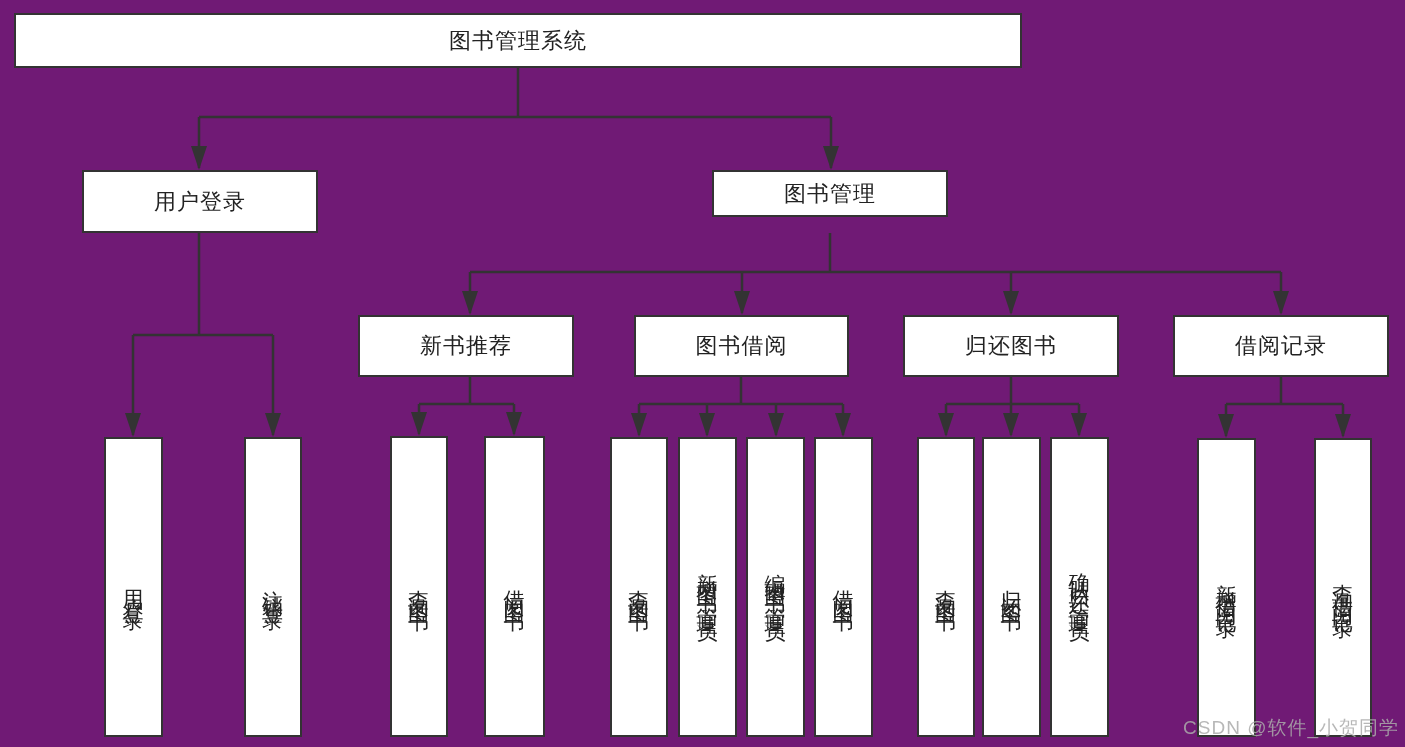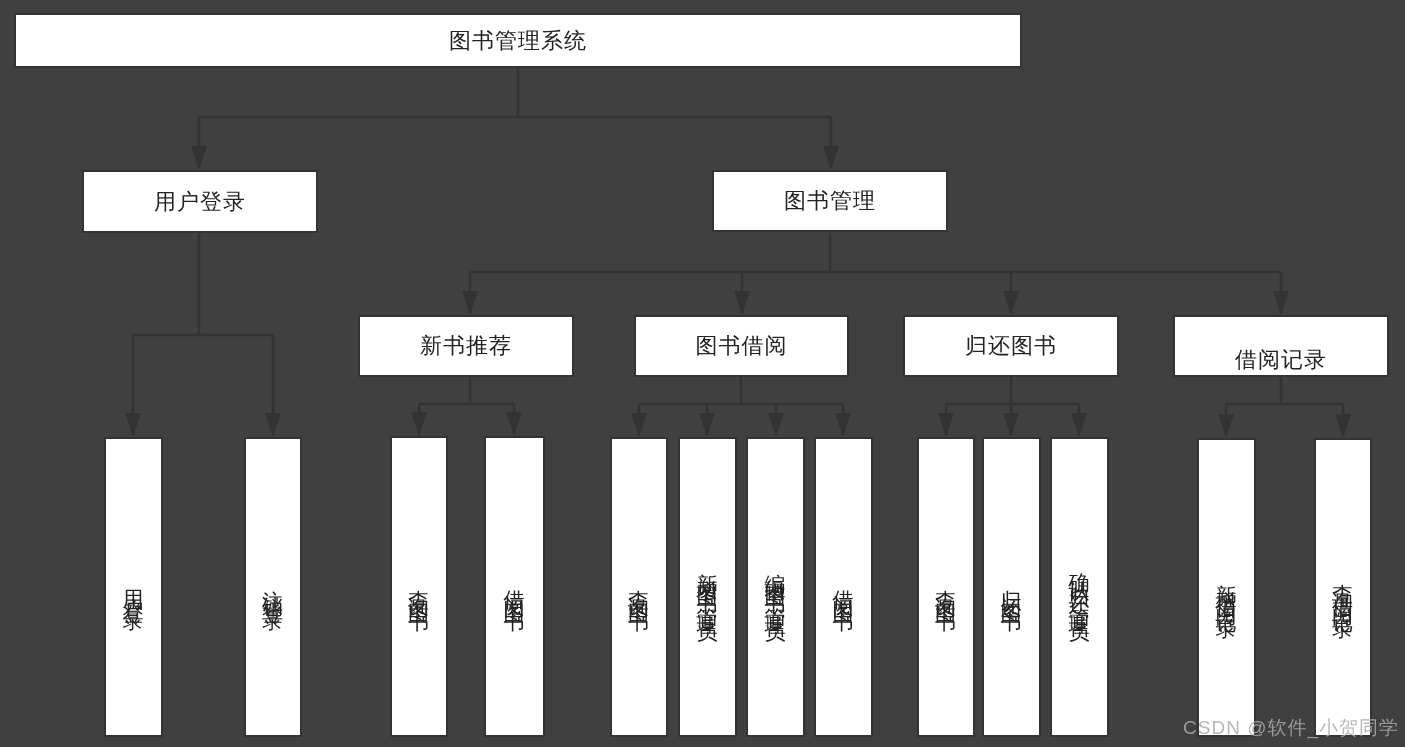--- a/index.html
+++ b/index.html
@@ -5,21 +5,21 @@
   html, body {
     margin: 0;
     padding: 0;
     background: #ffffff;
     font-family: "Liberation Sans", sans-serif;
   }
   .canvas {
     position: relative;
     width: 1405px;
     height: 747px;
-    background: #404040;
+    background: #701a75;
     overflow: hidden;
   }
   .connectors {
     position: absolute;
     left: 0;
     top: 0;
     z-index: 1;
   }
   .box {
     position: absolute;
@@ -123,34 +123,34 @@
     </g>
   </svg>
 
   <div class="box" style="left:14px; top:13px; width:1008px; height:55px;">
     <span class="h-label">图书管理系统</span>
   </div>
 
   <div class="box" style="left:82px; top:170px; width:236px; height:63px;">
     <span class="h-label">用户登录</span>
   </div>
-  <div class="box" style="left:712px; top:170px; width:236px; height:62px;">
+  <div class="box" style="left:712px; top:170px; width:236px; height:47px;">
     <span class="h-label">图书管理</span>
   </div>
 
   <div class="box" style="left:358px; top:315px; width:216px; height:62px;">
     <span class="h-label">新书推荐</span>
   </div>
   <div class="box" style="left:634px; top:315px; width:215px; height:62px;">
     <span class="h-label">图书借阅</span>
   </div>
   <div class="box" style="left:903px; top:315px; width:216px; height:62px;">
     <span class="h-label">归还图书</span>
   </div>
-  <div class="box" style="left:1173px; top:315px; width:216px; height:62px;align-items:flex-end;">
+  <div class="box" style="left:1173px; top:315px; width:216px; height:62px;">
     <span class="h-label">借阅记录</span>
   </div>
 
   <div class="box leaf" style="left:104px; top:437px; width:59px; height:300px;">
     <span>用户登录</span>
   </div>
   <div class="box leaf" style="left:244px; top:437px; width:58px; height:300px;">
     <span>注销登录</span>
   </div>
 

